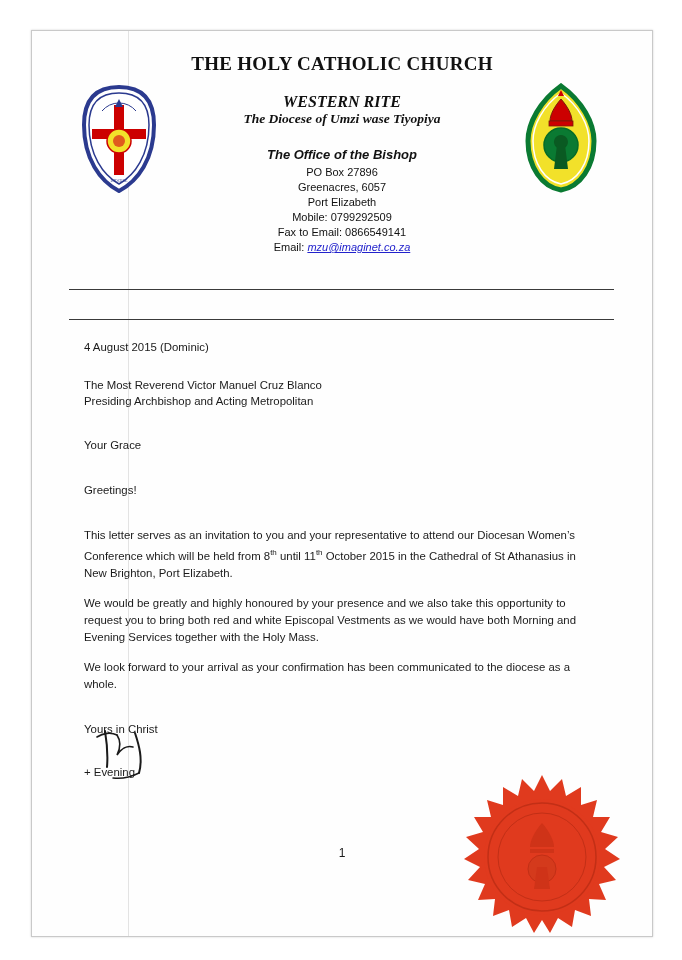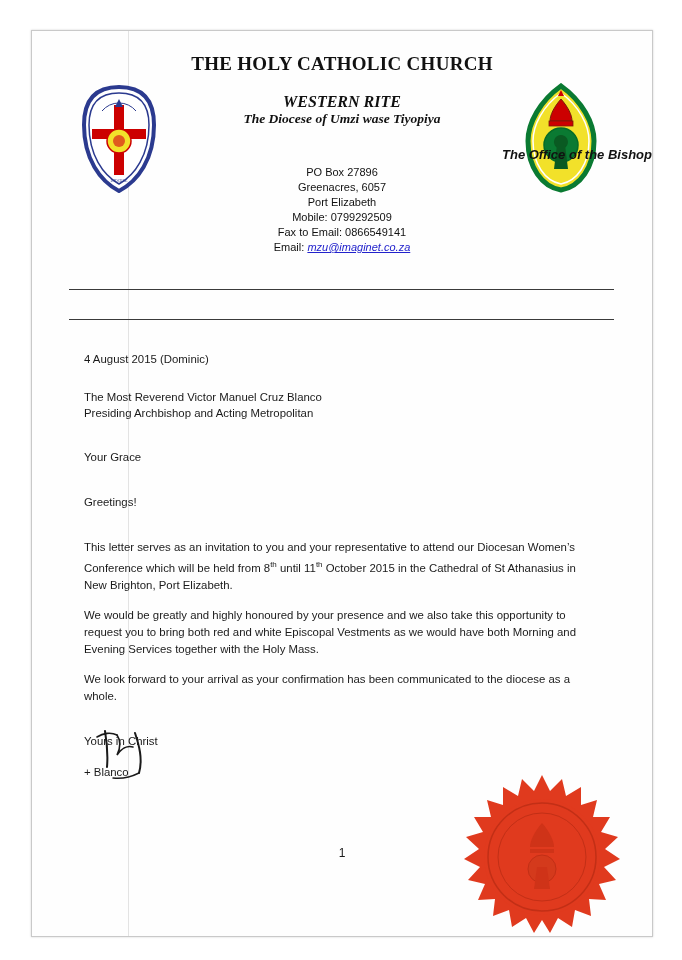--- a/index.html
+++ b/index.html
@@ -71,21 +71,20 @@
     font-size: 13.5px;
     color: #111;
   }
   .office {
     font-family: "Liberation Sans", sans-serif;
     font-weight: bold;
     font-style: italic;
     font-size: 13px;
     margin-top: 20px;
     color: #111;
-    text-align: right;
   }
   .addr {
     font-family: "Liberation Sans", sans-serif;
     font-size: 11px;
     line-height: 15px;
     color: #111;
     margin-top: 3px;
   }
   .addr .email-label { color: #111; }
   .addr a.email {
@@ -116,21 +115,21 @@
     height: 1px;
     background: #3a3a3a;
   }
   .rule-1 { left: 37px;  top: 258px; width: 545px; }
   .rule-2 { left: 37px;  top: 288px; width: 545px; }
 
   
   .body {
     position: absolute;
     left: 52px;
-    top: 320px;
+    top: 308px;
     width: 500px;
     font-family: "Liberation Sans", sans-serif;
     font-size: 11.4px;
     line-height: 17px;
     color: #1a1a1a;
   }
   .body p { margin: 0; }
   .gap-sm { height: 13px; }
   .gap-md { height: 22px; }
   .gap-lg { height: 28px; }
@@ -251,21 +250,21 @@
 
     <div class="signature">
       <svg viewBox="0 0 120 70" width="120" height="70">
         <path d="M18 10 C20 22 21 34 20 46" stroke="#1a1a1a" stroke-width="2" fill="none" stroke-linecap="round"></path>
         <path d="M10 16 C16 12 24 11 30 14" stroke="#1a1a1a" stroke-width="1.6" fill="none" stroke-linecap="round"></path>
         <path d="M30 14 C34 20 33 28 30 34 C34 28 40 24 46 26" stroke="#1a1a1a" stroke-width="1.6" fill="none" stroke-linecap="round"></path>
         <path d="M48 12 C52 24 56 38 52 52" stroke="#1a1a1a" stroke-width="2" fill="none" stroke-linecap="round"></path>
         <path d="M52 52 C44 56 34 58 26 57" stroke="#1a1a1a" stroke-width="1.4" fill="none" stroke-linecap="round"></path>
       </svg>
     </div>
-    <div class="signed-name">+ Blanco</div>
+    <div class="signed-name">+ Evening</div>
 
     <div class="page-number">1</div>
 
     <div class="seal">
       <svg viewBox="0 0 180 180" width="180" height="180">
         <g fill="#e03a1e">
           <path id="starburst" d="M90 4
             L98 20 L110 8 L114 25 L129 16 L129 34 L145 29 L141 46 L158 46 L149 61
             L166 66 L153 78 L168 88 L152 96 L164 109 L147 113 L154 129 L137 128
             L139 145 L123 139 L120 156 L106 147 L98 162 L90 149 L82 162 L74 147

